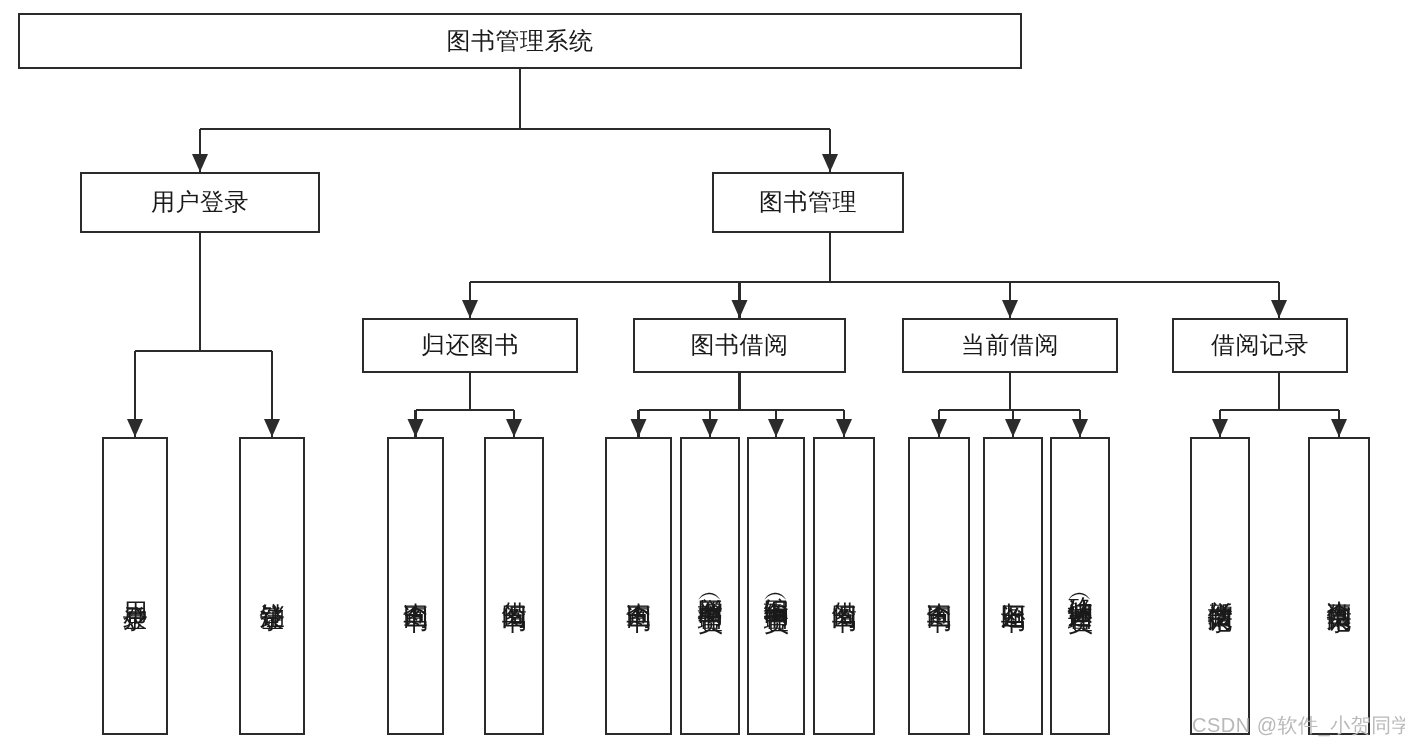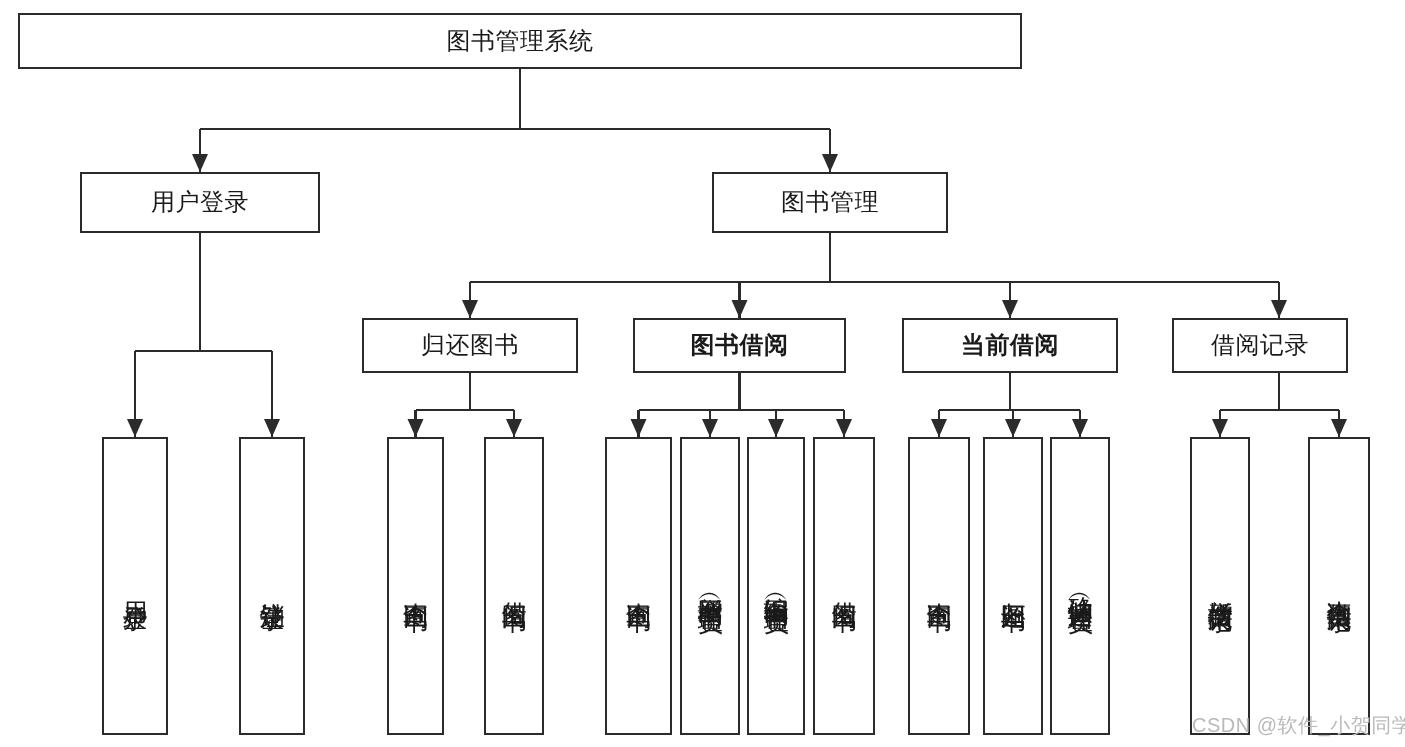--- a/index.html
+++ b/index.html
@@ -123,31 +123,31 @@
       <line x1="1339" y1="410" x2="1339" y2="437" stroke="#2b2b2b" stroke-width="2.5" shape-rendering="crispEdges"></line>
       <polygon points="1331,419 1347,419 1339,437" fill="#2b2b2b"></polygon>
     </svg>
   <div id="nodes">
       <div class="node horizontal" style="left: 18px; top: 13px; width: 1004px; height: 56px; border-color: rgb(43, 43, 43); background: rgb(255, 255, 255);">
         <span class="node-label" style="color: rgb(26, 26, 26);">图书管理系统</span>
       </div>
       <div class="node horizontal" style="left: 80px; top: 172px; width: 240px; height: 61px; border-color: rgb(43, 43, 43); background: rgb(255, 255, 255);">
         <span class="node-label" style="color: rgb(26, 26, 26);">用户登录</span>
       </div>
-      <div class="node horizontal" style="left: 712px; top: 172px; width: 236px; height: 61px; border-color: rgb(43, 43, 43); background: rgb(255, 255, 255);">
+      <div class="node horizontal" style="left: 712px; top: 172px; width: 192px; height: 61px; border-color: rgb(43, 43, 43); background: rgb(255, 255, 255);">
         <span class="node-label" style="color: rgb(26, 26, 26);">图书管理</span>
       </div>
       <div class="node horizontal" style="left: 362px; top: 318px; width: 216px; height: 55px; border-color: rgb(43, 43, 43); background: rgb(255, 255, 255);">
         <span class="node-label" style="color: rgb(26, 26, 26);">归还图书</span>
       </div>
-      <div class="node horizontal" style="left: 633px; top: 318px; width: 213px; height: 55px; border-color: rgb(43, 43, 43); background: rgb(255, 255, 255); font-weight: bold;">
+      <div class="node horizontal" style="left: 633px; top: 318px; width: 213px; height: 55px; border-color: rgb(43, 43, 43); background: rgb(255, 255, 255);">
         <span class="node-label" style="color: rgb(26, 26, 26);">图书借阅</span>
       </div>
       <div class="node horizontal" style="left: 902px; top: 318px; width: 216px; height: 55px; border-color: rgb(43, 43, 43); background: rgb(255, 255, 255);">
-        <span class="node-label" style="color: rgb(26, 26, 26); font-weight: bold;">当前借阅</span>
+        <span class="node-label" style="color: rgb(26, 26, 26);">当前借阅</span>
       </div>
       <div class="node horizontal" style="left: 1172px; top: 318px; width: 176px; height: 55px; border-color: rgb(43, 43, 43); background: rgb(255, 255, 255);">
         <span class="node-label" style="color: rgb(26, 26, 26);">借阅记录</span>
       </div>
       <div class="node vertical" style="left: 102px; top: 437px; width: 66px; height: 298px; border-color: rgb(43, 43, 43); background: rgb(255, 255, 255);">
         <span class="node-label" style="color: rgb(26, 26, 26);">用户登录</span>
       </div>
       <div class="node vertical" style="left: 239px; top: 437px; width: 66px; height: 298px; border-color: rgb(43, 43, 43); background: rgb(255, 255, 255);">
         <span class="node-label" style="color: rgb(26, 26, 26);">注销登录</span>
       </div>

